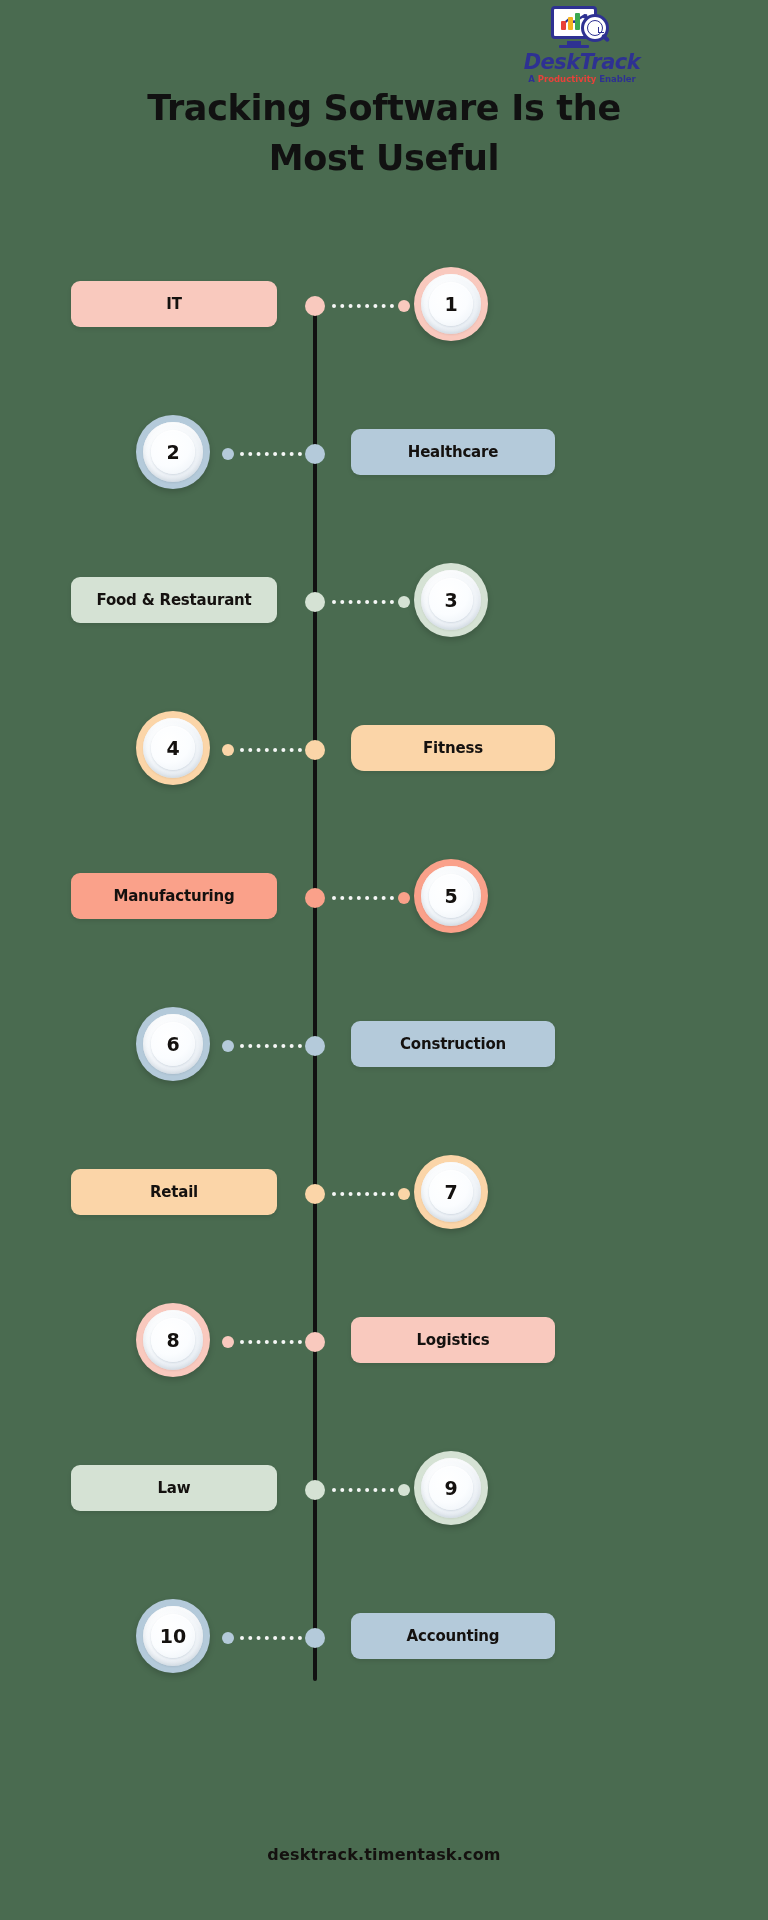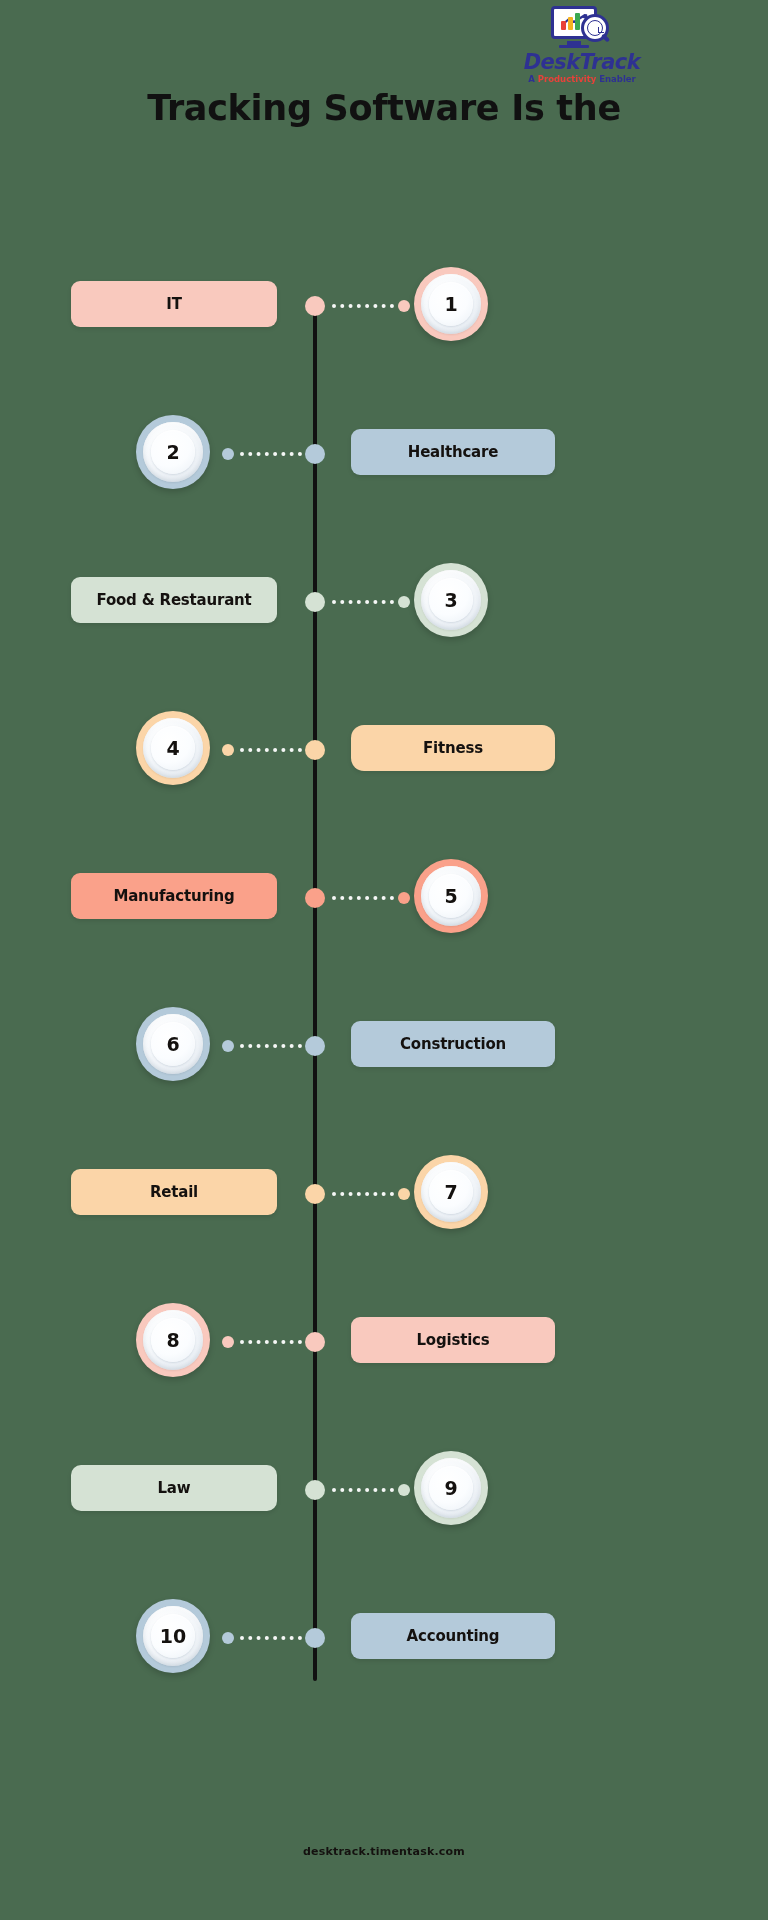--- a/index.html
+++ b/index.html
@@ -246,21 +246,21 @@
 
   
   #footer {
     position: absolute;
     top: 1845px;
     left: 0;
     width: 768px;
     text-align: center;
     font-family: "DejaVu Sans", sans-serif;
     font-weight: bold;
-    font-size: 11px;
+    font-size: 16px;
     color: #14110f;
     letter-spacing: 0.2px;
   }
 </style>
 </head>
 <body>
 
 <div id="logo-area">
   <div id="logo-inner">
     <div class="logo-mark">
@@ -283,20 +283,21 @@
       </div>
       <div class="glass-handle"></div>
     </div>
     <div class="logo-word"><span>Desk</span><span class="tk">Track</span></div>
     <div class="logo-tag"><span class="tag-a">A </span><span class="tag-prod">Productivity</span><span class="tag-en"> Enabler</span></div>
   </div>
 </div>
 
 <div id="title">
   <span class="tline">Tracking Software Is the</span>
+  <span class="tline">Most Useful</span>
 </div>
 
 <div id="timeline">
   <div id="spine"></div>
   <div id="rows-host">
       <div class="row" style="top: 16px; padding-left: 23px;">
         <div class="pill left" style="background: rgb(249, 201, 190);">IT</div>
         <div class="medal right" style="background: rgb(249, 201, 190);">
           <div class="medal-inner">
             <div class="medal-core">1</div>
@@ -377,21 +378,21 @@
         <div class="medal left" style="background: rgb(249, 201, 190);">
           <div class="medal-inner">
             <div class="medal-core">8</div>
           </div>
         </div>
         <div class="spine-dot" style="background: rgb(249, 201, 190);"></div>
         <div class="dash left" style="border-top-color: rgb(255, 255, 255);"></div>
         <div class="tip-dot left" style="background: rgb(249, 201, 190);"></div>
       </div>
       <div class="row" style="top: 1200px;">
-        <div class="pill left" style="background: rgb(213, 226, 212); border-radius: 10px;">Law</div>
+        <div class="pill left" style="background: rgb(213, 226, 212);">Law</div>
         <div class="medal right" style="background: rgb(213, 226, 212);">
           <div class="medal-inner">
             <div class="medal-core">9</div>
           </div>
         </div>
         <div class="spine-dot" style="background: rgb(213, 226, 212);"></div>
         <div class="dash right" style="border-top-color: rgb(255, 255, 255);"></div>
         <div class="tip-dot right" style="background: rgb(213, 226, 212);"></div>
       </div>
       <div class="row" style="top: 1348px;">

